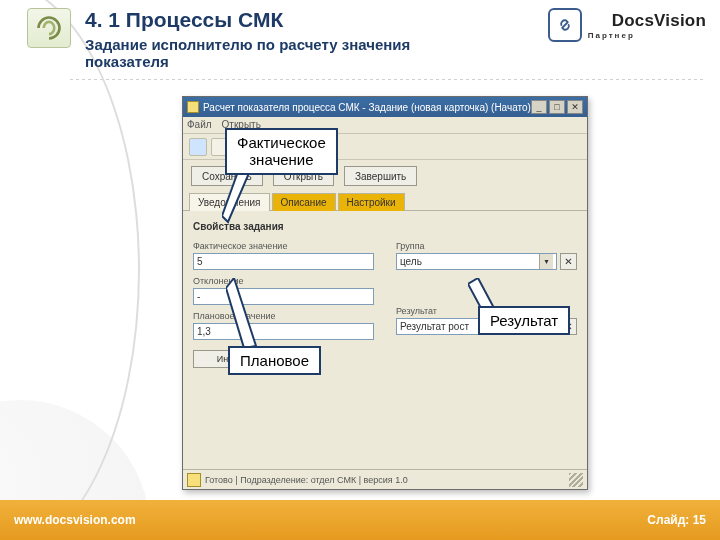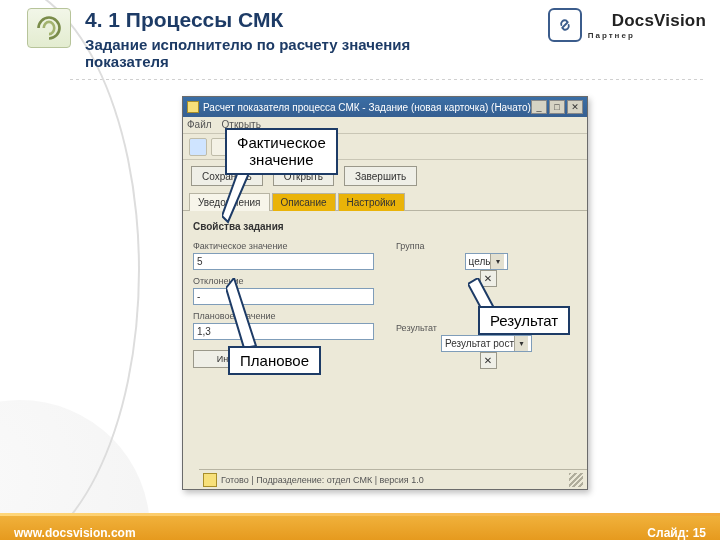--- a/index.html
+++ b/index.html
@@ -42,35 +42,35 @@
   .tab { padding:3px 8px; border:1px solid #b7b4a3; border-bottom:none; background:#eab308; font-size:10px; position:relative; top:1px; filter: blur(.4px); }
   .tab.active { background:#f7f5ea; }
   .formarea { padding:6px 10px 4px 10px; }
   .sectionlabel { font-weight:700; font-size:10px; margin:4px 0 3px 0; filter: blur(.3px); }
   .row2 { display:flex; gap:22px; }
   .col { flex:1; display:flex; flex-direction:column; }
   .flabel { font-size:9px; color:#555; margin-top:6px; filter: blur(.4px); }
   .input { height:17px; border:1px solid #7f9db9; background:#fff; margin-top:2px; padding:0 3px; display:flex; align-items:center; font-size:10px; }
   .input .dd { margin-left:auto; width:14px; height:15px; background:#e3e0d0; border-left:1px solid #a7a495; display:flex; align-items:center; justify-content:center; font-size:8px; }
   .xbtn { width:17px; height:17px; border:1px solid #9a988a; background:#efefe7; display:flex; align-items:center; justify-content:center; font-size:10px; margin-left:3px; }
-  .withx { display:flex; align-items:center;flex-direction:column; }
+  .withx { display:flex; align-items:flex-end; }
   .withx .input { flex:1; }
   .smallbtn { margin-top:10px; height:18px; width:96px; border:1px solid #9a988a; background:#efefe7; font-size:9px; display:flex; align-items:center; justify-content:center; filter: blur(.4px); }
-  .statusbar { position:absolute; left:16px; right:0; bottom:0; height:20px; border-top:1px solid #b7b4a3; background:#ece9d8; display:flex; align-items:center; padding:0 4px; gap:4px; }
+  .statusbar { position:absolute; left:0; right:0; bottom:0; height:20px; border-top:1px solid #b7b4a3; background:#ece9d8; display:flex; align-items:center; padding:0 4px; gap:4px; }
   .statusbar .sicon { width:14px; height:14px; background:#f7e07a; border:1px solid #a88e2a; }
   .statusbar .stext { font-size:9px; color:#555; filter: blur(.5px); }
   .statusbar .grip { margin-left:auto; width:14px; height:14px; background: repeating-linear-gradient(135deg,#b0ad9c 0 2px, transparent 2px 4px); }
 
   
   .callout { position:absolute; border:2px solid #1d3b66; background:#fff; padding:4px 10px; font-size:15px; color:#000; text-align:center; z-index:5; }
   .callout-pointer { position:absolute; z-index:4; }
   .callout-pointer svg { display:block; }
 
   
-  .footer { position:absolute; left:0; right:0; bottom:0; height:24px; background: linear-gradient(#f0b13b,#e69a1e); display:flex; align-items:flex-end; padding:0 14px; z-index:3; }
+  .footer { position:absolute; left:0; right:0; bottom:0; height:40px; background: linear-gradient(#f0b13b,#e69a1e); display:flex; align-items:center; padding:0 14px; z-index:3; }
   .footer .furl { color:#fff; font-size:12px; font-weight:700; }
   .footer .fslide { margin-left:auto; color:#fff; font-size:12px; font-weight:700; }
   .footer-top { position:absolute; left:0; right:0; bottom:24px; height:3px; background: linear-gradient(90deg,#ffd77a,#f2a93a); z-index:3; }
 </style>
 </head>
 <body>
 
 <div class="bg-curve"></div>
 <div class="bg-curve2"></div>
 

